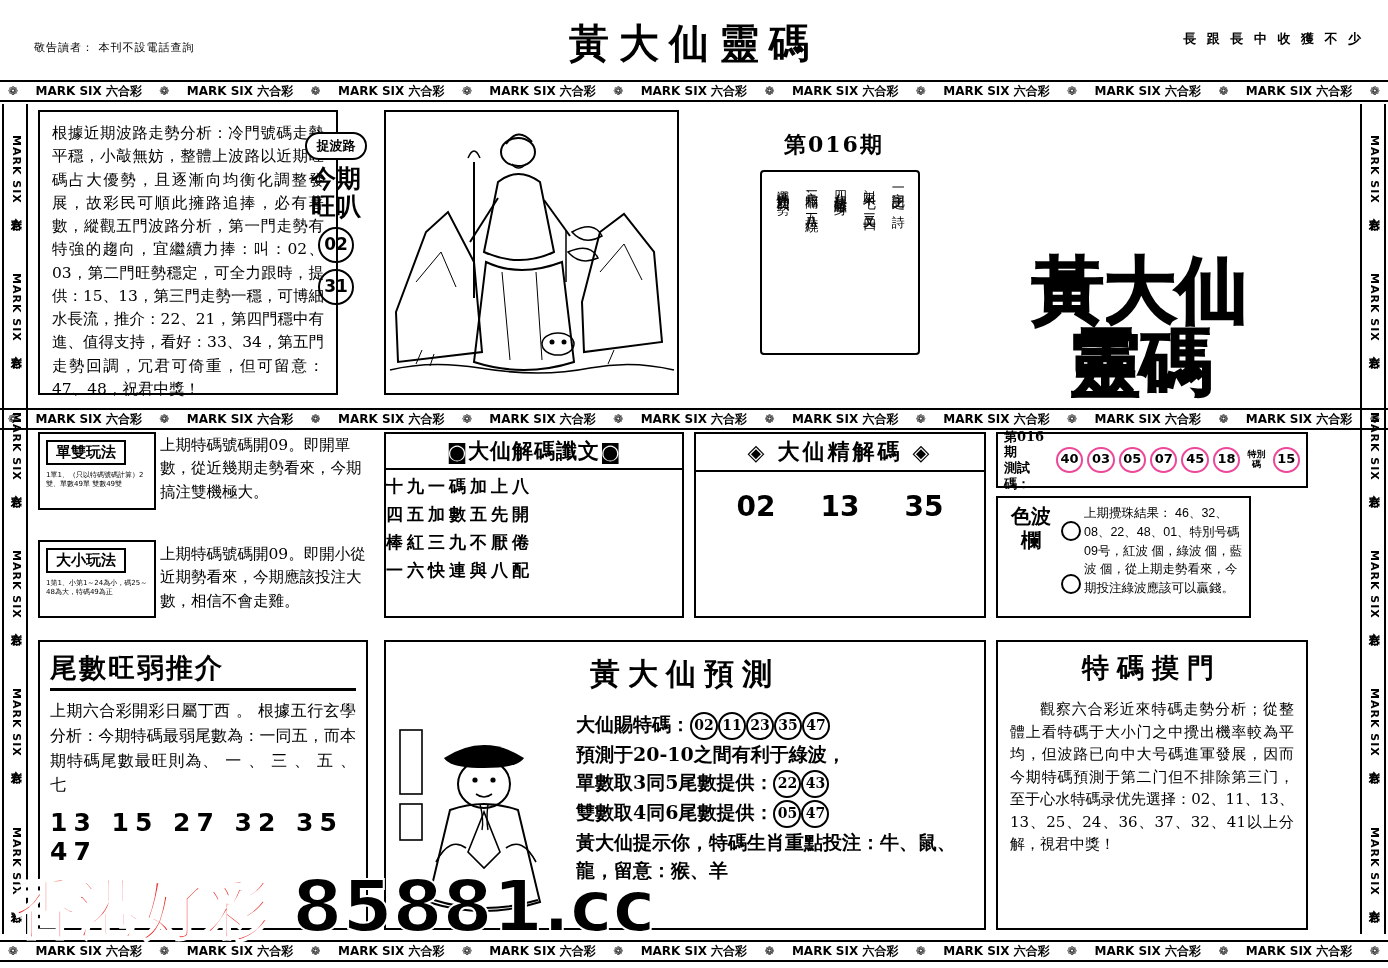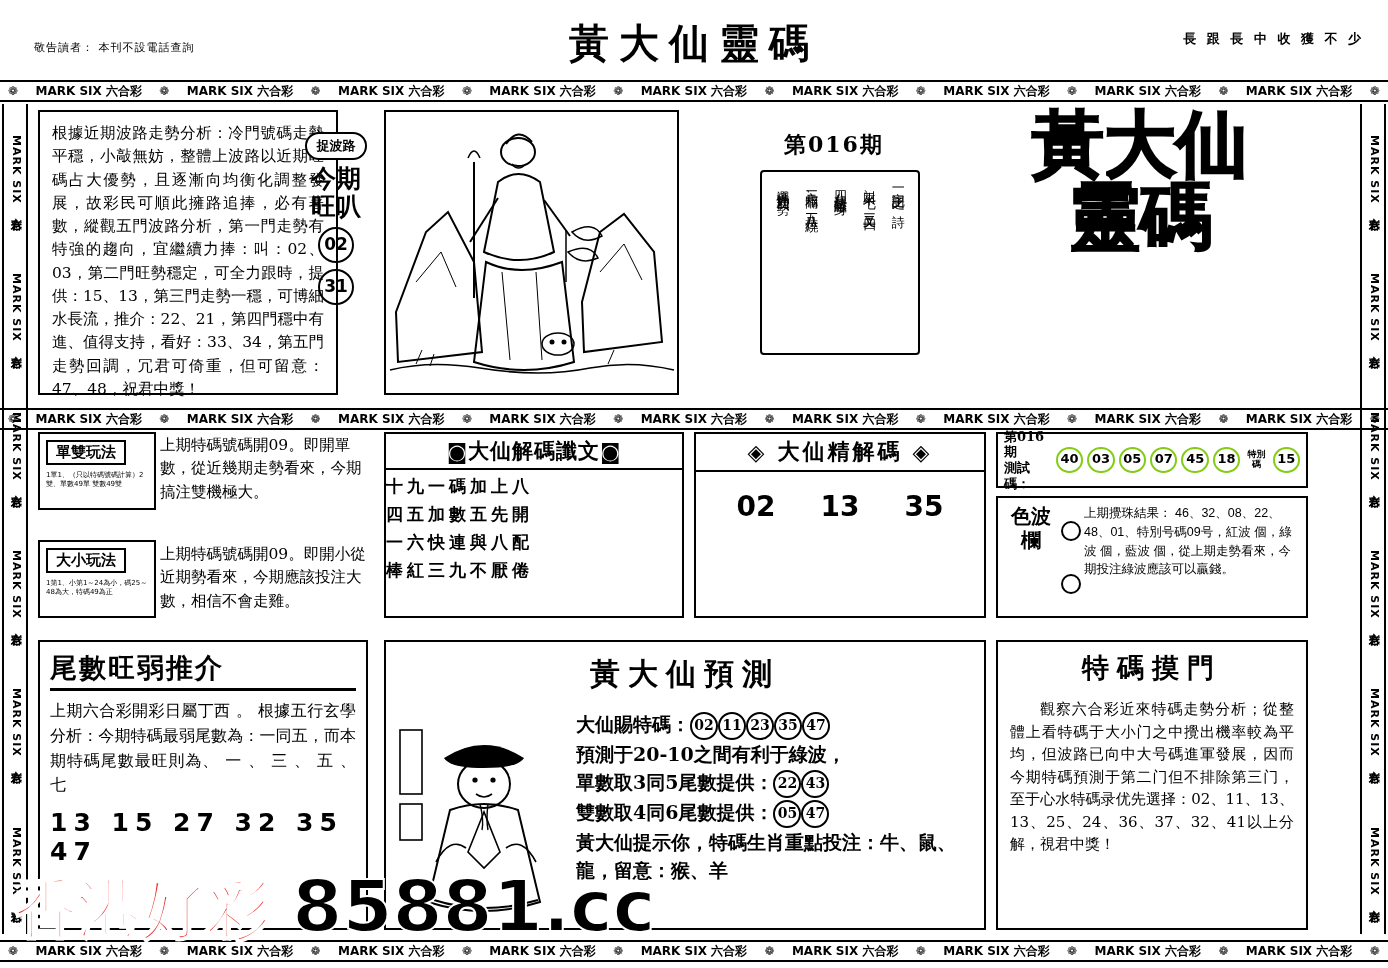--- a/index.html
+++ b/index.html
@@ -71,21 +71,21 @@
   #issue-area{position:absolute;left:690px;top:110px;width:295px;height:285px;}
   #issue-no{position:absolute;left:94px;top:20px;font-size:22px;font-weight:bold;letter-spacing:2px;}
   #scroll{position:absolute;left:70px;top:60px;width:160px;height:185px;
      border:2px solid #000;border-radius:4px 4px 4px 4px;padding:8px 6px;box-sizing:border-box;
      display:flex;flex-direction:row-reverse;justify-content:space-around;}
   #scroll .col{writing-mode:vertical-rl;text-orientation:upright;font-size:13px;
      letter-spacing:2px;font-family:"DejaVu Serif","Liberation Serif",serif;line-height:1.25;}
 
   
   #logo{position:absolute;left:975px;top:108px;width:330px;height:290px;
-     display:flex;align-items:flex-start;justify-content:center;}
+     display:flex;align-items:flex-end;justify-content:center;}
   #logo .lg{font-family:"DejaVu Serif","Liberation Serif",serif;font-weight:bold;
      font-size:72px;line-height:1.0;letter-spacing:0px;text-align:center;
      -webkit-text-stroke:2px #000;}
 
   
   #play-odd{left:38px;top:432px;width:118px;height:78px;padding:6px;}
   #play-size{left:38px;top:540px;width:118px;height:78px;padding:6px;}
   .playtitle{border:2px solid #000;display:inline-block;padding:1px 8px;font-size:15px;
      font-weight:bold;font-family:"DejaVu Serif","Liberation Serif",serif;}
   .playsub{font-size:7px;line-height:1.25;margin-top:6px;}
@@ -108,26 +108,26 @@
      justify-content:center;gap:10px;font-size:22px;font-weight:bold;letter-spacing:3px;
      font-family:"DejaVu Serif","Liberation Serif",serif;}
   #decode .nums{display:flex;justify-content:space-around;font-size:28px;font-weight:bold;
      margin-top:18px;padding:0 18px;}
 
   
   #testcode{left:996px;top:432px;width:312px;height:56px;display:flex;align-items:center;
      padding:0 6px;box-sizing:border-box;gap:4px;}
   #testcode .lbl{font-size:13px;font-weight:bold;line-height:1.2;
      font-family:"DejaVu Serif","Liberation Serif",serif;}
-  .ball{display:inline-block;width:26px;height:22px;line-height:20px;border:2px solid #84cc16;
+  .ball{display:inline-block;width:26px;height:22px;line-height:20px;border:2px solid #ec4899;
      border-radius:50%;text-align:center;font-size:13px;font-weight:bold;}
   #testcode .sp{font-size:9px;line-height:1.1;text-align:center;font-weight:bold;}
 
   
-  #colorwave{left:996px;top:496px;width:312px;height:122px;display:flex;padding:6px;box-sizing:border-box;}
+  #colorwave{left:996px;top:496px;width:255px;height:122px;display:flex;padding:6px;box-sizing:border-box;}
   #colorwave .leftcol{width:54px;text-align:center;font-size:20px;font-weight:bold;
      font-family:"DejaVu Serif","Liberation Serif",serif;line-height:1.22;}
   #colorwave .circles{width:26px;display:flex;flex-direction:column;justify-content:space-around;align-items:center;}
   .ocirc{width:16px;height:16px;border:2px solid #000;border-radius:50%;}
   #colorwave .txt{flex:1;font-size:12.5px;line-height:1.5;
      font-family:Liberation Sans, sans-serif;}
 
   
   #tail{left:38px;top:640px;width:330px;height:290px;padding:8px 10px;}
   #tail .hd{font-size:27px;font-weight:bold;letter-spacing:2px;border-bottom:3px solid #000;
@@ -328,22 +328,22 @@
   <div class="playtext" id="play-size-text">上期特碼號碼開09。即開小從近期勢看來，今期應該投注大數，相信不會走雞。</div>
 
   <div class="box" id="riddle">
     <div class="hd">
       <span>◙</span>
       <span>大仙解碼讖文</span>
       <span>◙</span>
     </div>
     <div class="line">十九一碼加上八</div>
     <div class="line">四五加數五先開</div>
+    <div class="line">棒紅三九不厭倦</div>
     <div class="line">一六快連與八配</div>
-    <div class="line">棒紅三九不厭倦</div>
   </div>
 
   <div class="box" id="decode">
     <div class="hd">
       <span>◈</span>
       <span>大仙精解碼</span>
       <span>◈</span>
     </div>
     <div class="nums">
       <span>02</span>

